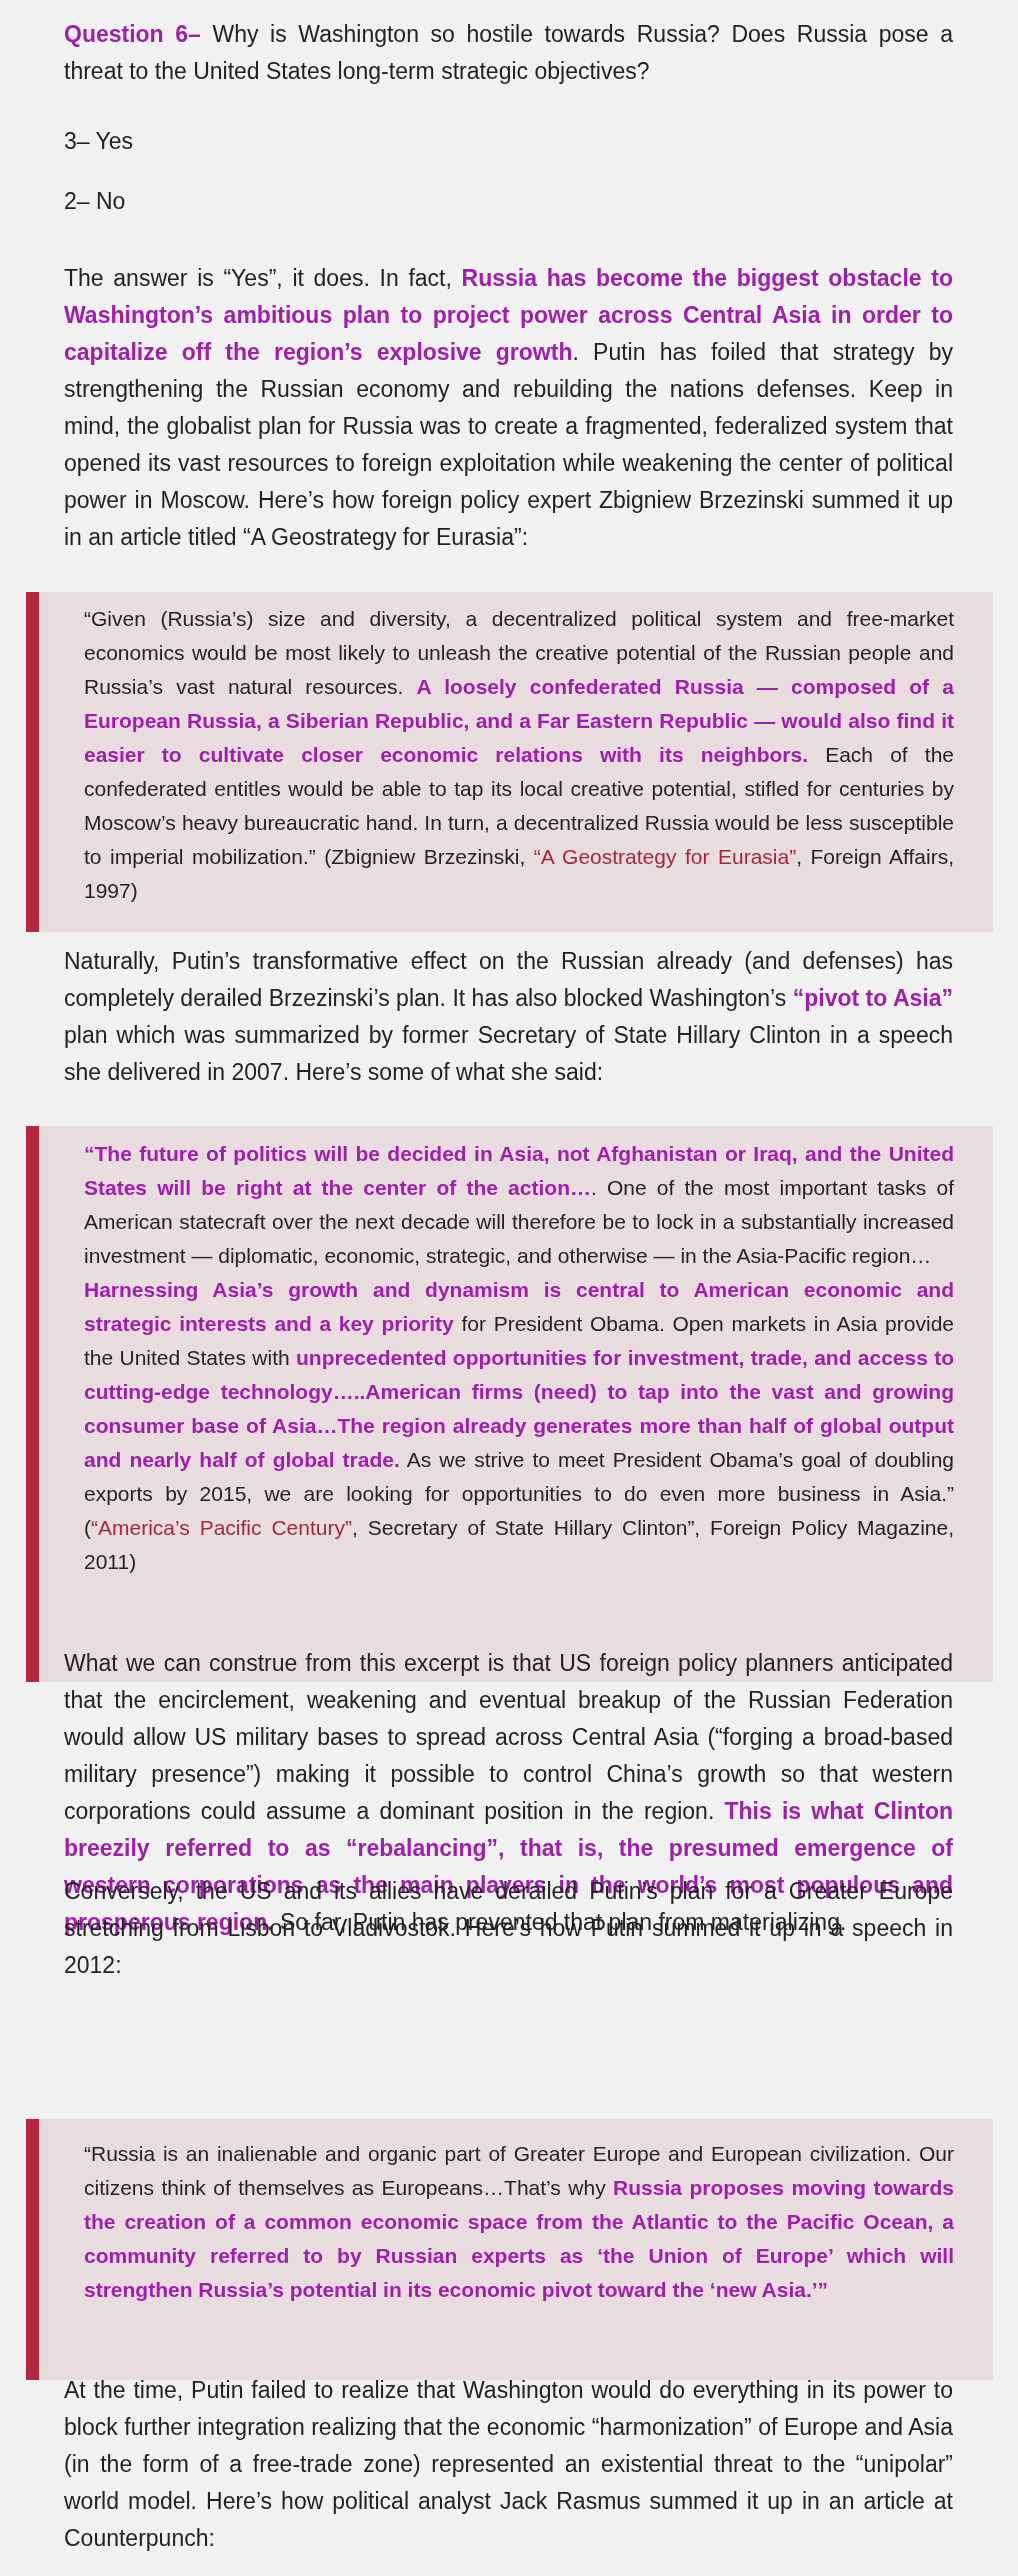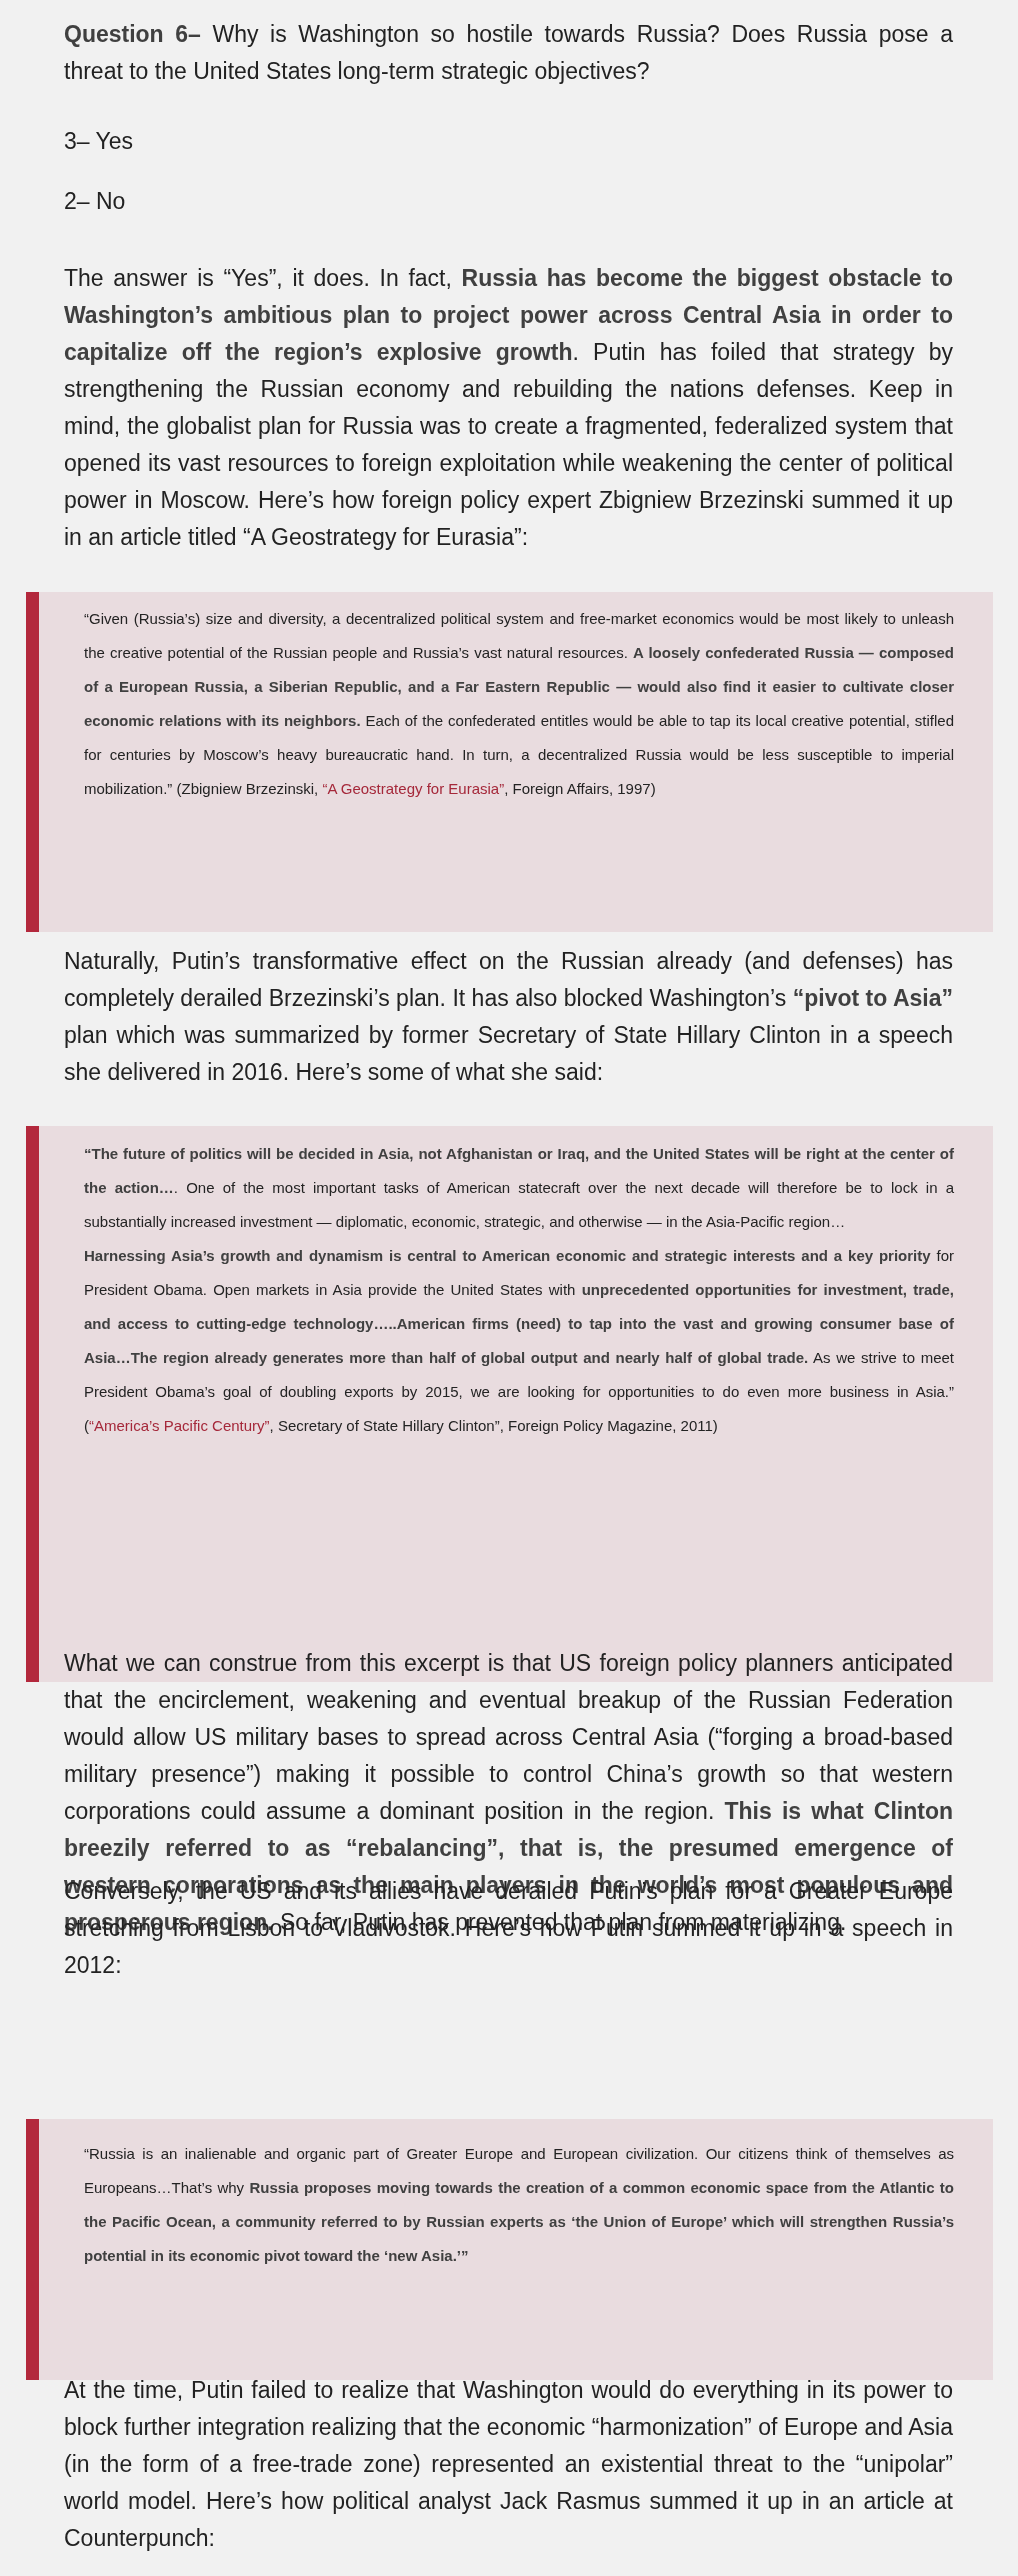--- a/index.html
+++ b/index.html
@@ -25,42 +25,42 @@
       position: absolute;
       left: 64px;
       width: 889px;
       margin: 0;
       font-size: 23px;
       line-height: 37px;
       text-align: justify;
       letter-spacing: 0;
       word-spacing: 0;
     }
-    .p b, .q b { font-weight: 700; color: #404040; margin-top: 44px; }
+    .p b, .q b { font-weight: 700; color: #a21caf; margin-top: 44px; }
     .quote {
       position: absolute;
       left: 26px;
       width: 967px;
       background: #e9dcdf;
       box-sizing: border-box;
     }
     .quote .bar {
       position: absolute;
       left: 0;
       top: 0;
       bottom: 0;
       width: 13px;
       background: #b3283c;
     }
     .q {
       position: absolute;
       left: 58px;
       width: 870px;
       margin: 0;
-      font-size: 15px;
+      font-size: 21px;
       line-height: 34px;
       text-align: justify;
       color: #232323;
     }
     .q a, .link {
       color: #a5283a;
       text-decoration: none;
     }
   </style>
 </head>
@@ -73,21 +73,21 @@
   <p class="p" style="top:123px;">3– Yes</p>
   <p class="p" style="top:183px;">2– No</p>
 
   <p class="p" style="top:260px;"><span>The answer is “Yes”, it does. In fact, </span><b>Russia has become the biggest obstacle to Washington’s ambitious plan to project power across Central Asia in order to capitalize off the region’s explosive growth</b><span>. Putin has foiled that strategy by strengthening the Russian economy and rebuilding the nations defenses. Keep in mind, the globalist plan for Russia was to create a fragmented, federalized system that opened its vast resources to foreign exploitation while weakening the center of political power in Moscow. Here’s how foreign policy expert Zbigniew Brzezinski summed it up in an article titled “A Geostrategy for Eurasia”:</span></p>
 
   <div class="quote" style="top:592px; height:340px;">
     <div class="bar"></div>
     <p class="q" style="top:10.3px;"><span>“Given (Russia’s) size and diversity, a decentralized political system and free-market economics would be most likely to unleash the creative potential of the Russian people and Russia’s vast natural resources. </span><b>A loosely confederated Russia — composed of a European Russia, a Siberian Republic, and a Far Eastern Republic — would also find it easier to cultivate closer economic relations with its neighbors.</b><span> Each of the confederated entitles would be able to tap its local creative potential, stifled for centuries by Moscow’s heavy bureaucratic hand. In turn, a decentralized Russia would be less susceptible to imperial mobilization.” (Zbigniew Brzezinski, </span><a href="#" class="link">“A Geostrategy for Eurasia”</a><span>, Foreign Affairs, 1997)</span></p>
   </div>
 
-  <p class="p" style="top:943px;"><span>Naturally, Putin’s transformative effect on the Russian already (and defenses) has completely derailed Brzezinski’s plan. It has also blocked Washington’s </span><b>“pivot to Asia”</b><span> plan which was summarized by former Secretary of State Hillary Clinton in a speech she delivered in 2016. Here’s some of what she said:</span></p>
+  <p class="p" style="top:943px;"><span>Naturally, Putin’s transformative effect on the Russian already (and defenses) has completely derailed Brzezinski’s plan. It has also blocked Washington’s </span><b>“pivot to Asia”</b><span> plan which was summarized by former Secretary of State Hillary Clinton in a speech she delivered in 2007. Here’s some of what she said:</span></p>
 
   <div class="quote" style="top:1126px; height:556px;">
     <div class="bar"></div>
     <p class="q" style="top:11.2px;"><b>“The future of politics will be decided in Asia, not Afghanistan or Iraq, and the United States will be right at the center of the action…</b><span>. One of the most important tasks of American statecraft over the next decade will therefore be to lock in a substantially increased investment — diplomatic, economic, strategic, and otherwise — in the Asia-Pacific region…</span><br><b>Harnessing Asia’s growth and dynamism is central to American economic and strategic interests and a key priority</b><span> for President Obama. Open markets in Asia provide the United States with </span><b>unprecedented opportunities for investment, trade, and access to cutting-edge technology…..American firms (need) to tap into the vast and growing consumer base of Asia…The region already generates more than half of global output and nearly half of global trade.</b><span> As we strive to meet President Obama’s goal of doubling exports by 2015, we are looking for opportunities to do even more business in Asia.” (</span><a href="#" class="link">“America’s Pacific Century”</a><span>, Secretary of State Hillary Clinton”, Foreign Policy Magazine, 2011)</span></p>
   </div>
 
   <p class="p" style="top:1645px;"><span>What we can construe from this excerpt is that US foreign policy planners anticipated that the encirclement, weakening and eventual breakup of the Russian Federation would allow US military bases to spread across Central Asia (“forging a broad-based military presence”) making it possible to control China’s growth so that western corporations could assume a dominant position in the region. </span><b>This is what Clinton breezily referred to as “rebalancing”, that is, the presumed emergence of western corporations as the main players in the world’s most populous and prosperous region.</b><span> So far, Putin has prevented that plan from materializing.</span></p>
 
   <p class="p" style="top:1873px;">Conversely, the US and its allies have derailed Putin’s plan for a Greater Europe stretching from Lisbon to Vladivostok. Here’s how Putin summed it up in a speech in 2012:</p>
 

